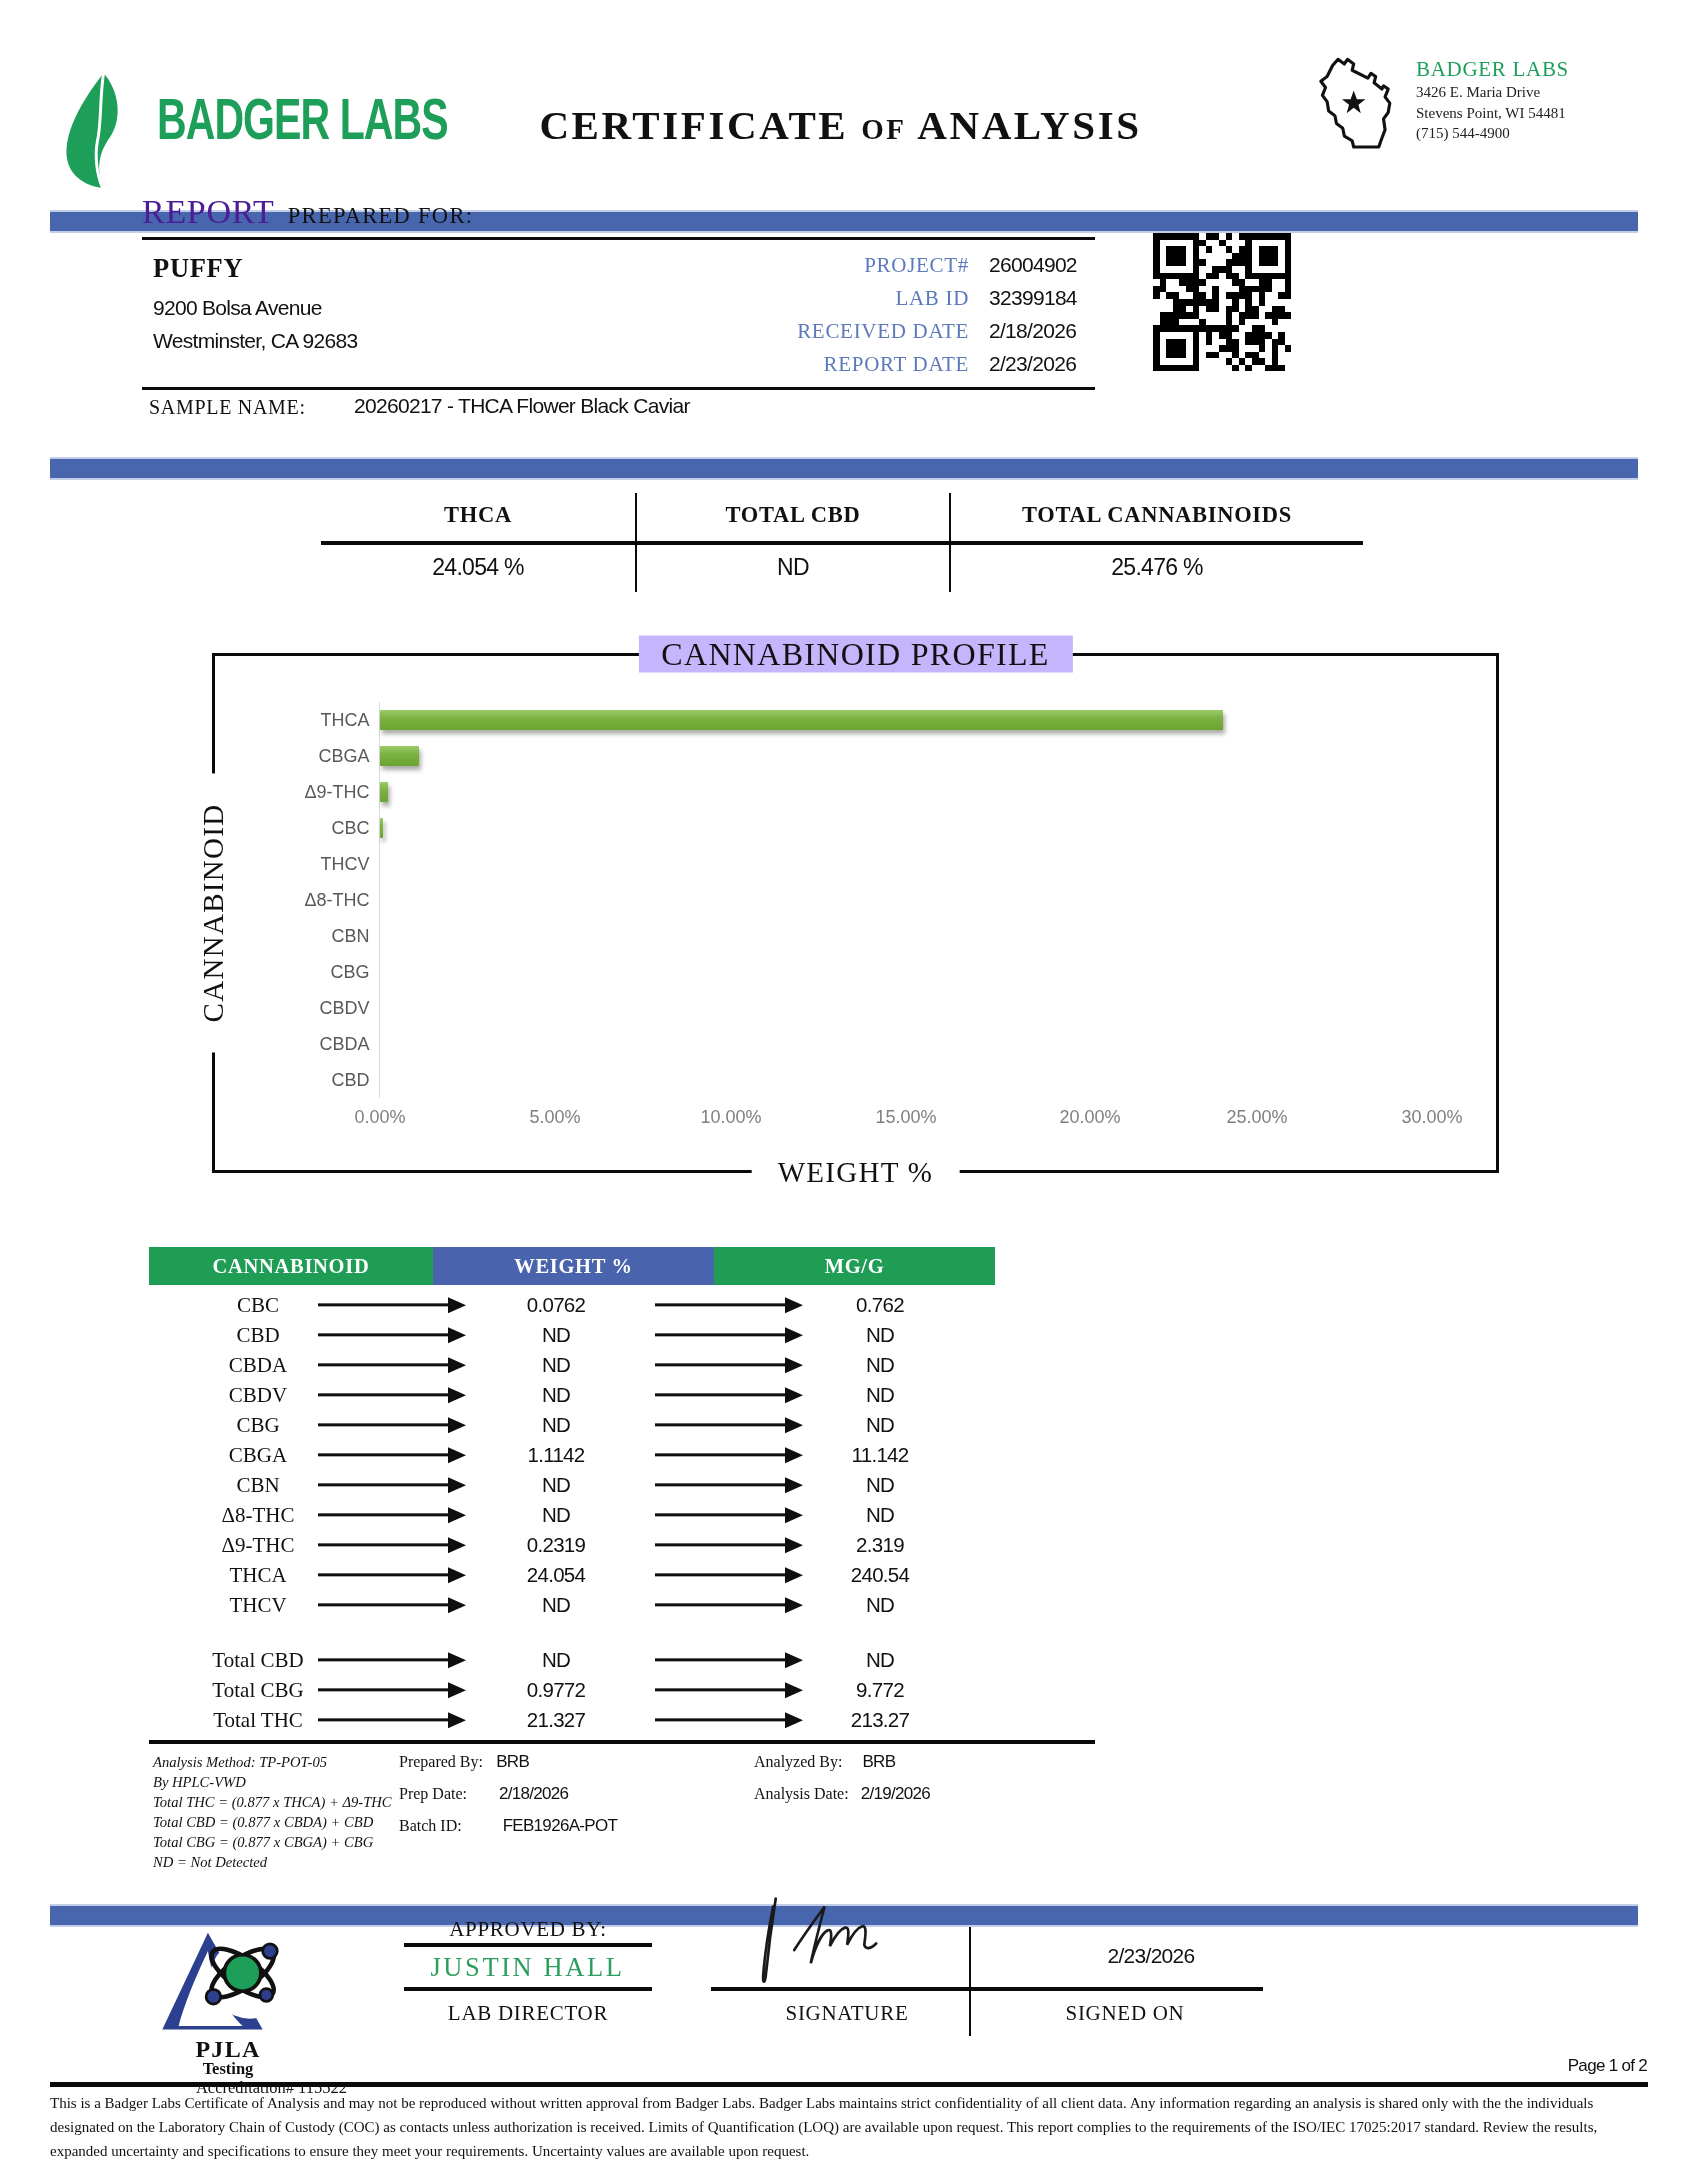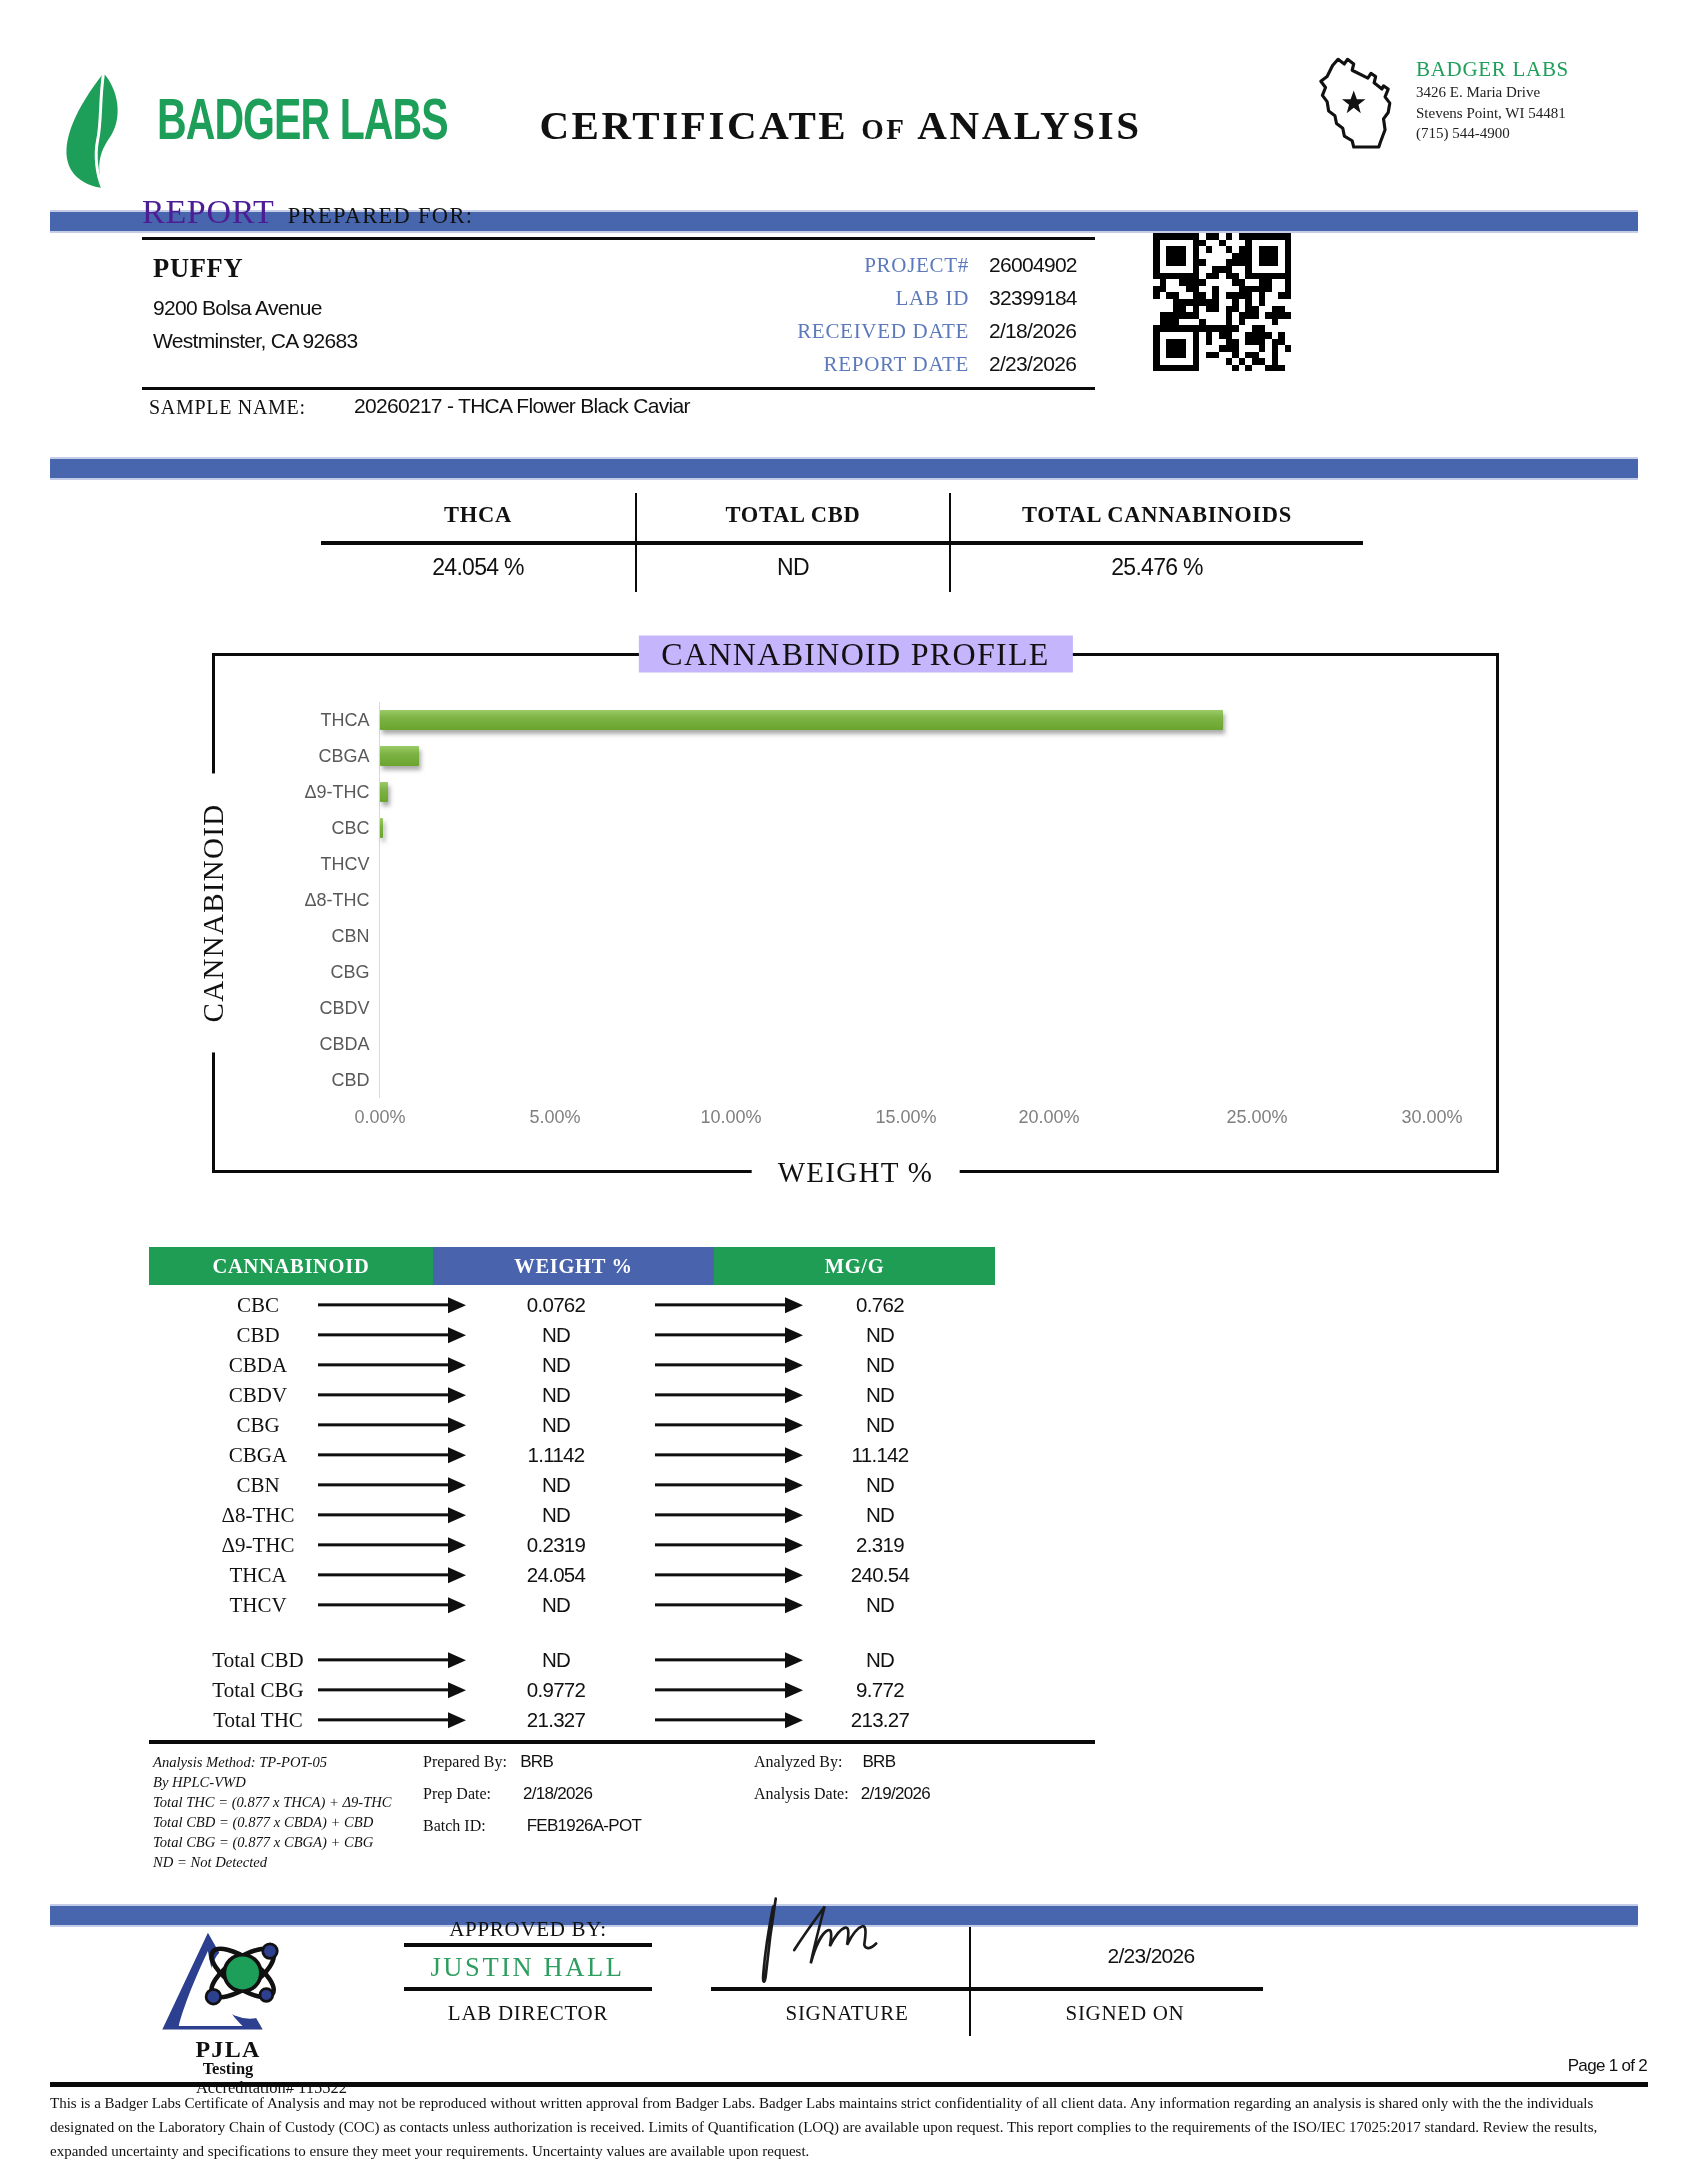--- a/index.html
+++ b/index.html
@@ -725,21 +725,21 @@
     <div class="xticks">
 
         <span class="xtick" style="left: 0px;">0.00%</span>
 
         <span class="xtick" style="left: 175px;">5.00%</span>
 
         <span class="xtick" style="left: 351px;">10.00%</span>
 
         <span class="xtick" style="left: 526px;">15.00%</span>
 
-        <span class="xtick" style="left: 669px;">20.00%</span>
+        <span class="xtick" style="left: 710px;">20.00%</span>
 
         <span class="xtick" style="left: 877px;">25.00%</span>
 
         <span class="xtick" style="left: 1052px;">30.00%</span>
       </div>
   </div>
 
   <div class="rt-header">
     <div class="rt-h g">CANNABINOID</div>
     <div class="rt-h b">WEIGHT %</div>
@@ -876,21 +876,21 @@
 
       <div class="note-line">Total THC = (0.877 x THCA) + Δ9-THC</div>
 
       <div class="note-line">Total CBD = (0.877 x CBDA) + CBD</div>
 
       <div class="note-line">Total CBG = (0.877 x CBGA) + CBG</div>
 
       <div class="note-line">ND = Not Detected</div>
     </div>
 
-  <div class="abs" style="left:423px;top:1752px;width:304px;">
+  <div class="abs" style="left:399px;top:1752px;width:304px;">
     <div class="note-pair">
       <span class="note-label">Prepared By:</span>
       <span class="note-value sans" style="margin-left:13.2px;">BRB</span>
     </div>
     <div class="note-pair">
       <span class="note-label">Prep Date:</span>
       <span class="note-value sans" style="margin-left:32px;">2/18/2026</span>
     </div>
     <div class="note-pair">
       <span class="note-label">Batch ID:</span>

